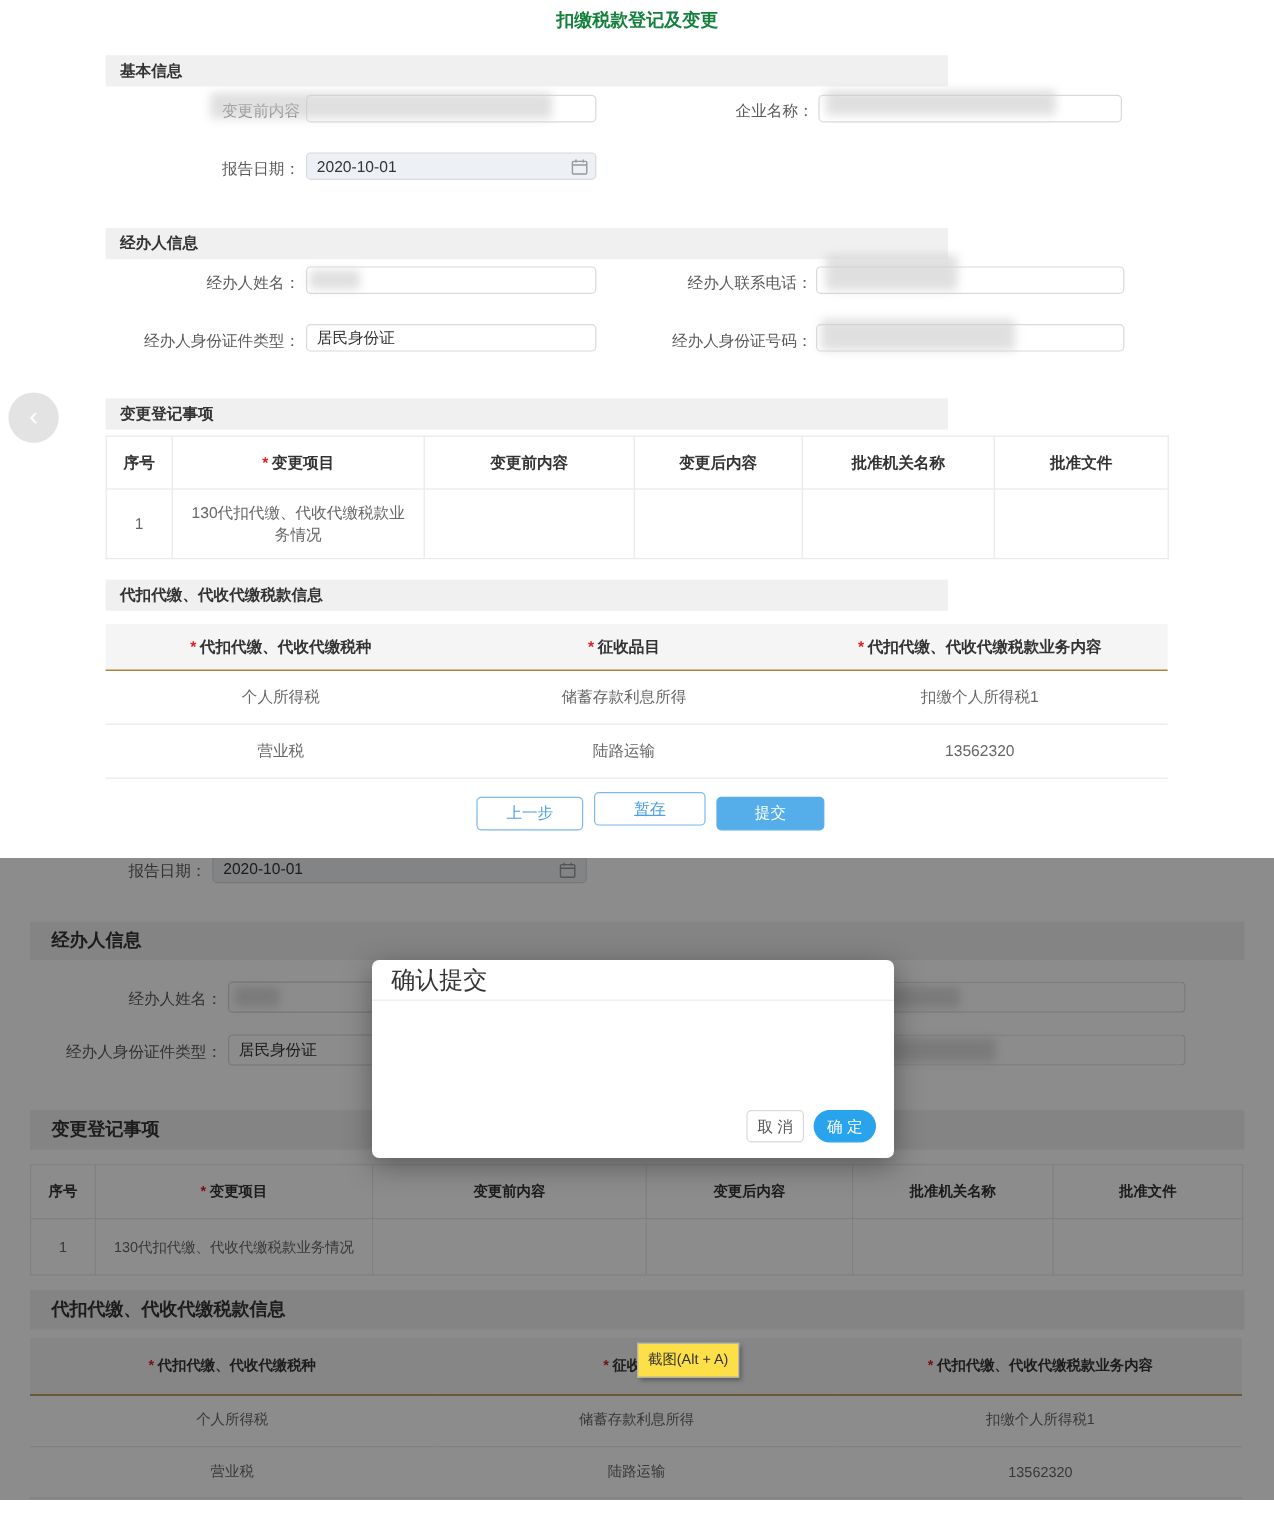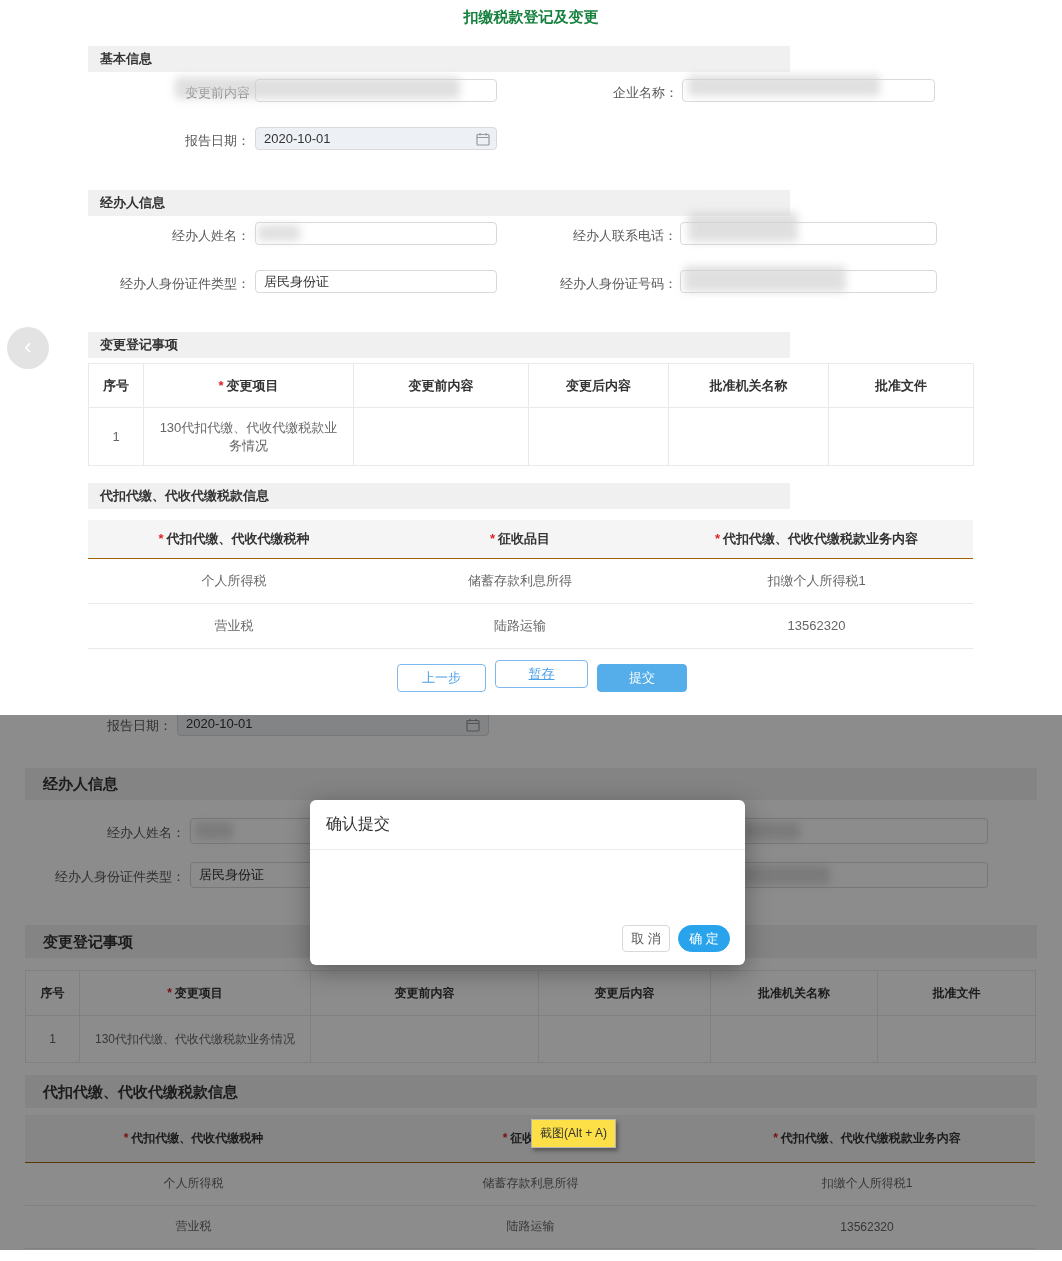--- a/index.html
+++ b/index.html
@@ -39,21 +39,21 @@
 
   .back-circle { position:absolute; left:7px; top:327px; width:42px; height:42px; border-radius:50%; background:#e3e3e3; color:#fff; text-align:center; line-height:40px; font-size:22px; cursor:pointer; }
 
   
   .s2-grid th, .s2-grid td { font-size:12px; }
   .s2-lines th, .s2-lines td { font-size:12px; }
 
   .overlay { position:absolute; left:0; top:0; right:0; bottom:0; background:rgba(0,0,0,0.45); z-index:5; }
 
   .modal { position:absolute; left:310px; top:85px; width:435px; height:165px; background:#fff; border-radius:6px; box-shadow:0 6px 24px rgba(0,0,0,.35); z-index:10; }
-  .modal-title { padding:14px 16px; font-size:16px; color:#333; border-bottom:1px solid #ebebeb; }
+  .modal-title { padding:3px 16px; font-size:20px; color:#333; border-bottom:1px solid #ebebeb; }
   .modal-body { padding:18px 22px 0 22px; font-size:14px; color:#555; line-height:24px; }
   .modal-footer { position:absolute; right:15px; bottom:13px; display:flex; gap:8px; }
   .m-btn { height:27px; line-height:25px; text-align:center; font-size:13px; cursor:pointer; }
   .m-cancel { width:48px; background:#fff; border:1px solid #d9d9d9; border-radius:4px; color:#555; }
   .m-ok { width:52px; background:#29a3ec; border:1px solid #29a3ec; border-radius:14px; color:#fff; }
 
   .snip-tooltip { position:absolute; left:531px; top:404px; background:#fde047; border:1px solid #b5b5b5; box-shadow:2px 3px 4px rgba(0,0,0,.35); font-size:12px; color:#333; padding:5px 8px; z-index:11; white-space:nowrap; }
 </style>
 </head>
 <body>

